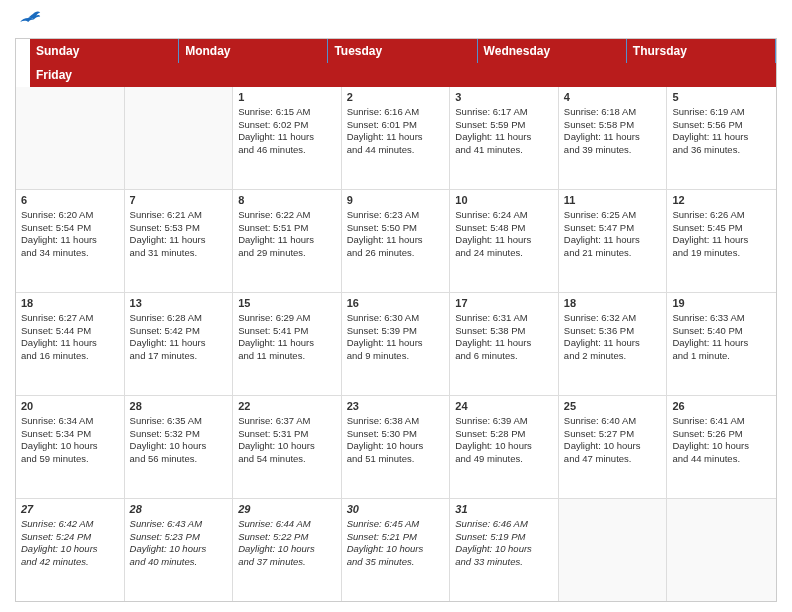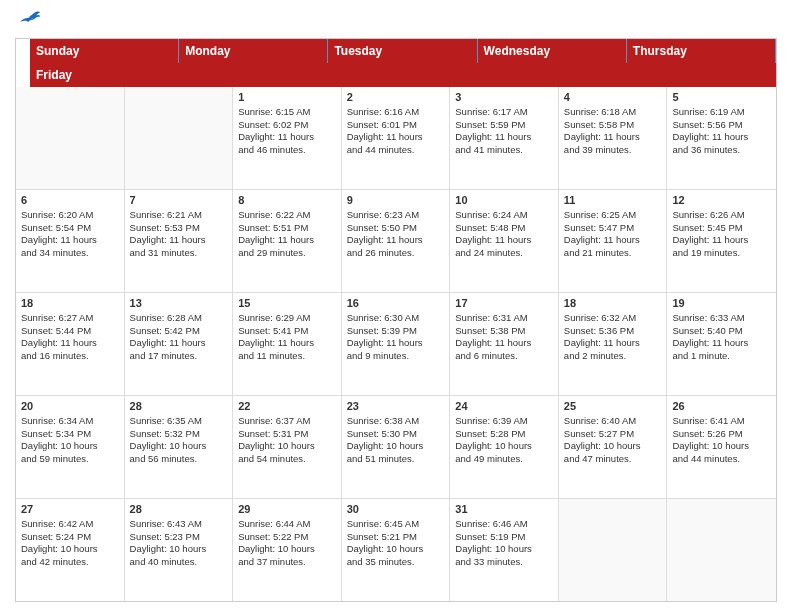--- a/index.html
+++ b/index.html
@@ -80,21 +80,21 @@
       flex: 1;
       display: flex;
       flex-direction: column;
     }
     .cal-row {
       display: grid;
       grid-template-columns: repeat(7, 1fr);
       flex: 1;
       border-bottom: 1px solid #ddd;
     }
-    .cal-row:last-child { border-bottom: none; }
+    .cal-row:last-child { border-bottom: none; font-style: italic; }
     .cal-cell {
       padding: 3px 5px;
       border-right: 1px solid #ddd;
       font-size: 9.5px;
       color: #333;
       line-height: 1.35;
       vertical-align: top;
       background: #fff;
     }
     .cal-cell:last-child { border-right: none; }

